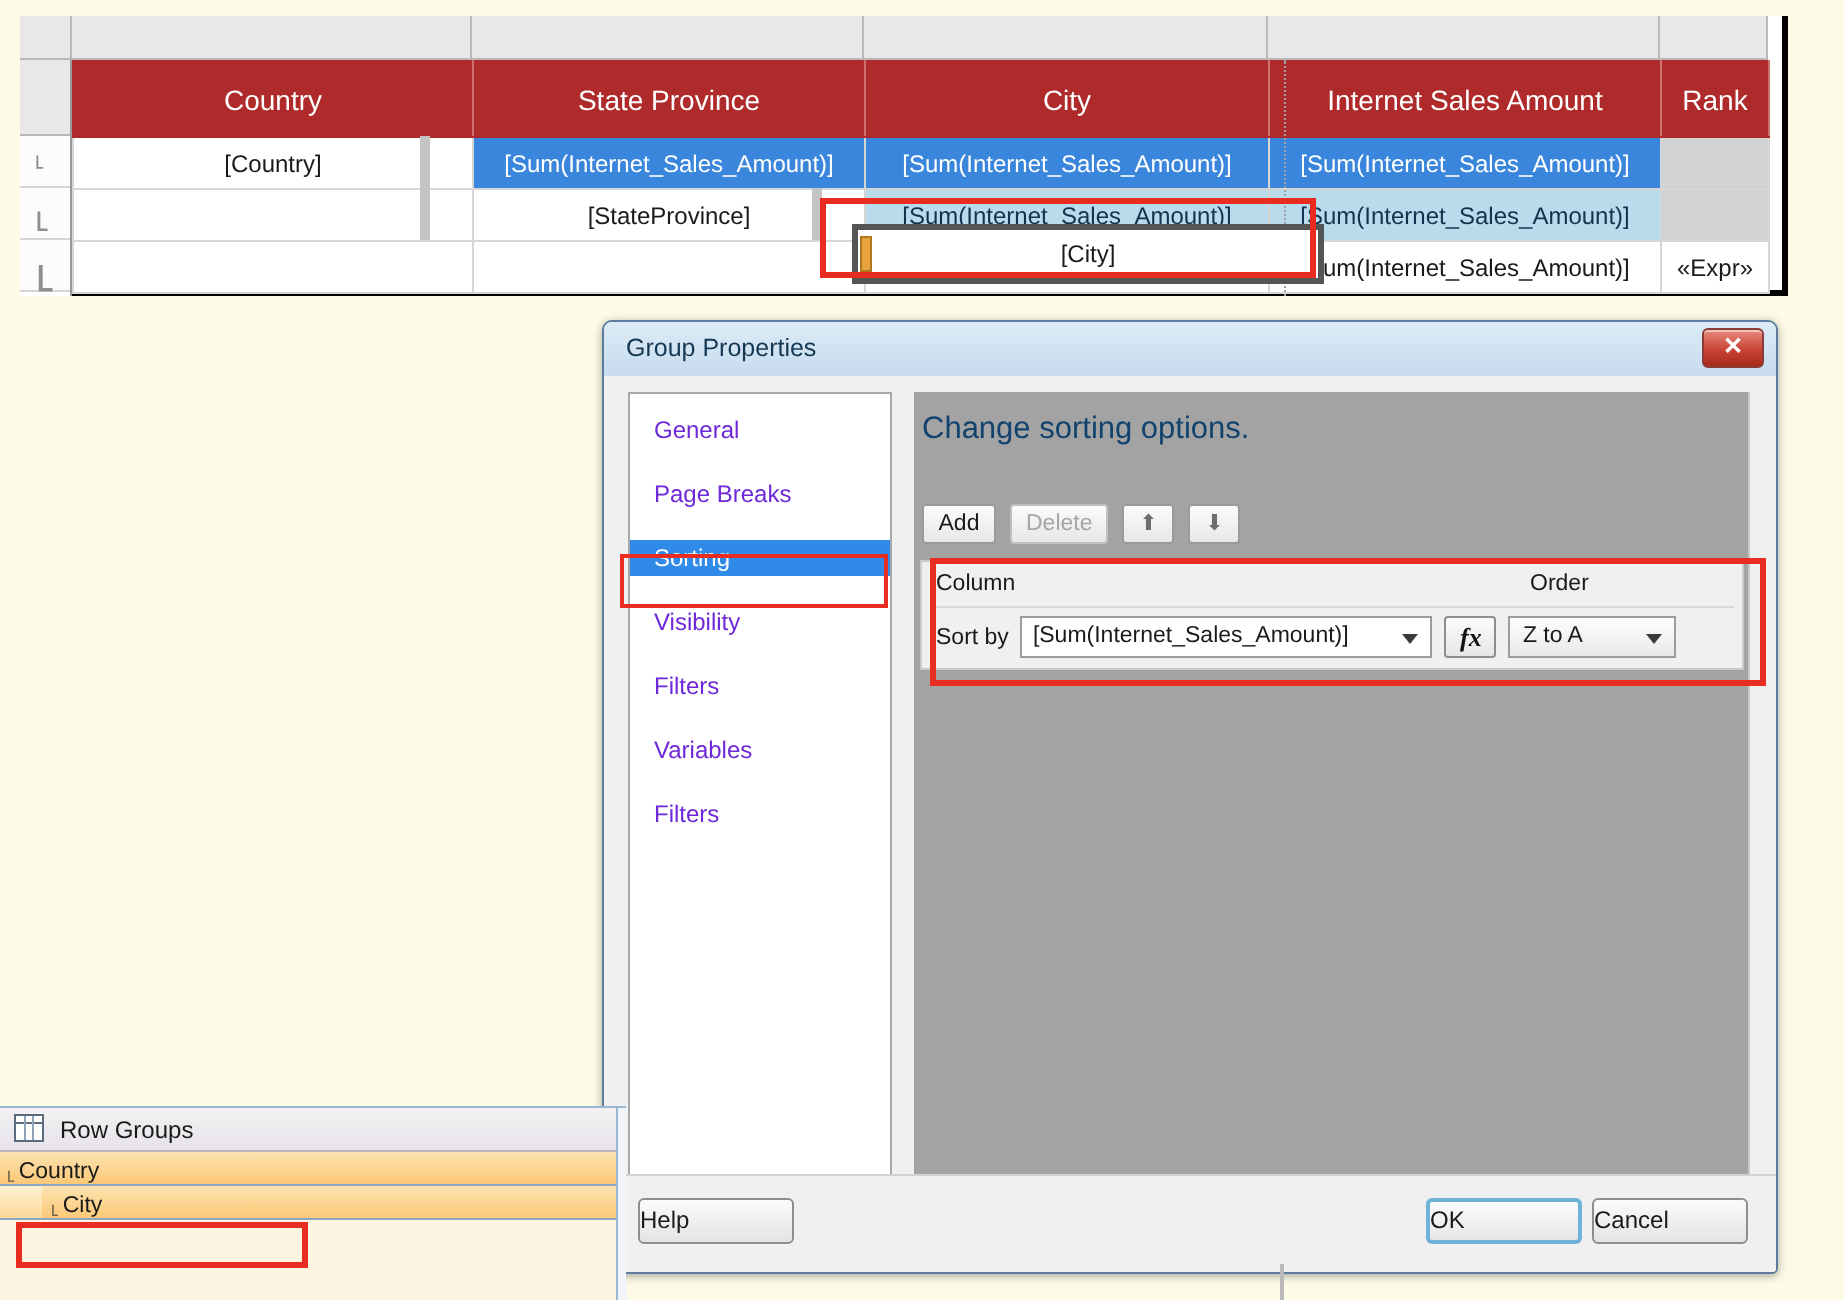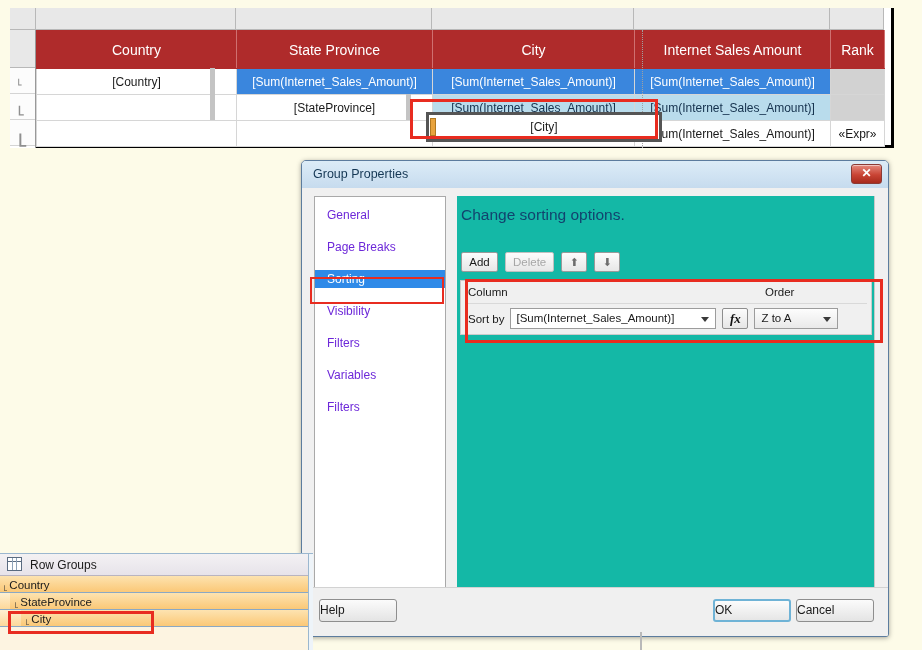--- a/index.html
+++ b/index.html
@@ -232,21 +232,21 @@
     width: 134px; height: 27px;
     border: 2px solid #e82c20;
     box-sizing: border-box;
     pointer-events: none;
   }
   
   #content-pane {
     position: absolute;
     left: 155px; top: 8px;
     width: 418px; height: 398px;
-    background: #14b8a6;
+    background: #a3a3a3;
     border-right: 1px solid #c8c8c8;
     box-sizing: border-box;
   }
   #pane-title {
     position: absolute;
     left: 4px; top: 10px;
     font-size: 15.5px;
     color: #12436e;
   }
   #btn-row {
@@ -599,23 +599,20 @@
 <div id="left-strip"></div>
 <div id="rowgroups-panel">
   <div id="rg-header">
     <span id="rg-grid-icon"></span>
     <span class="label">Row Groups</span>
   </div>
   <div id="rg-list">
     <div class="rg-row lvl1">
       <span class="brk">⸤</span><span>Country</span>
     </div>
-    <div class="rg-row lvl2">
-      <span class="brk">⸤</span><span>StateProvince</span>
-    </div>
     <div class="rg-row lvl3">
       <span class="brk">⸤</span><span>City</span>
     </div>
     <div id="rg-empty"></div>
   </div>
   <div id="rg-right-edge"></div>
 </div>
 <div id="rg-highlight"></div>
 <div id="bottom-tick"></div>
 

